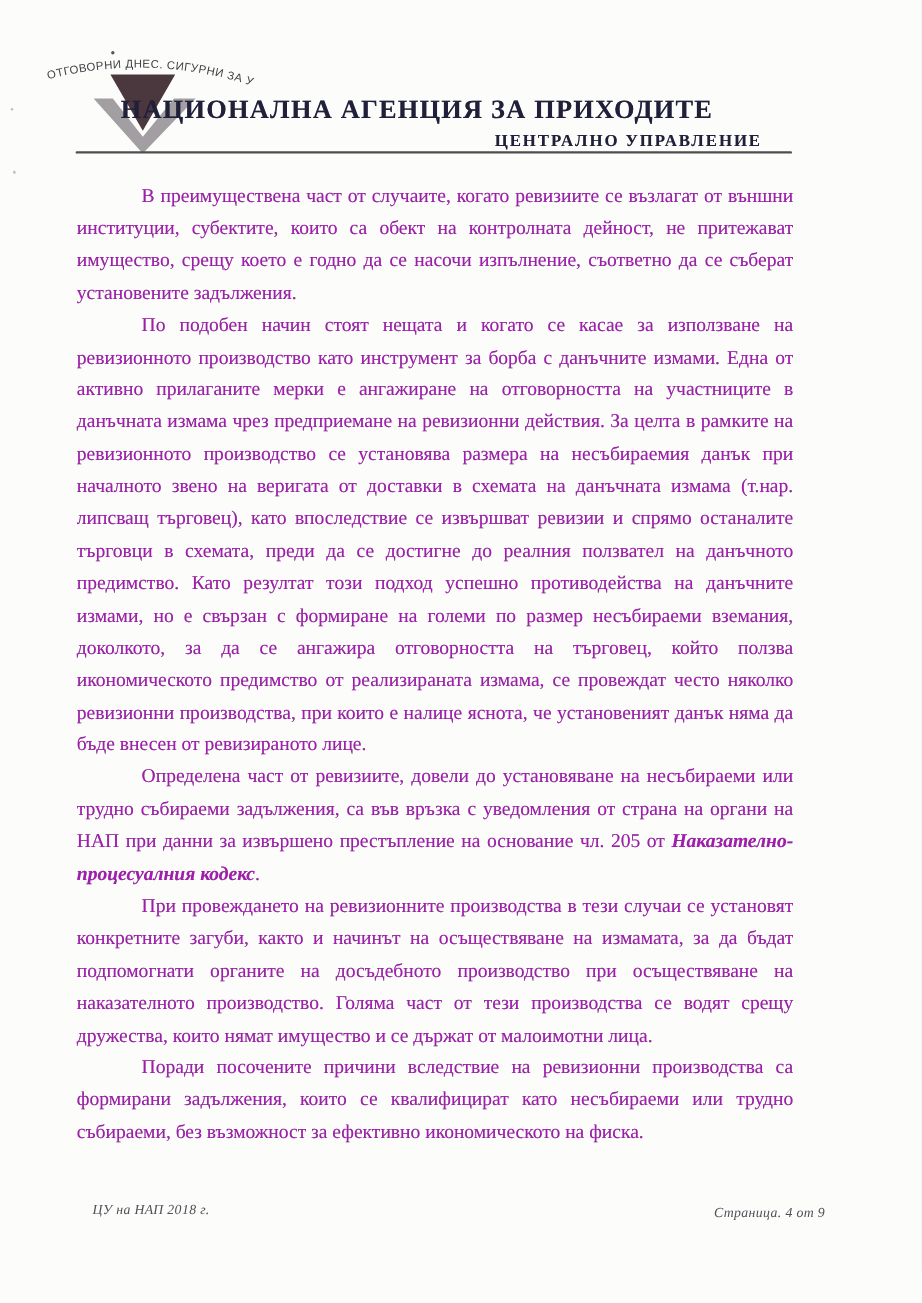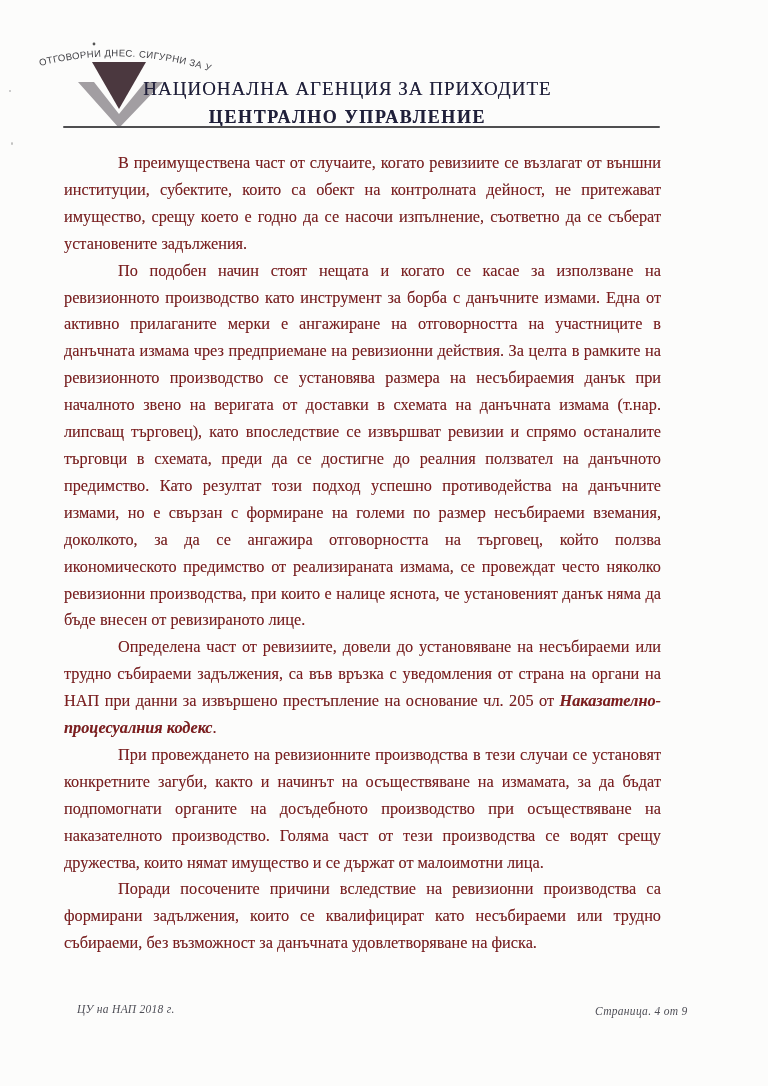--- a/index.html
+++ b/index.html
@@ -31,45 +31,46 @@
     width: 92px; height: 74px;
   }
   .title-block {
     position: absolute;
     left: 60px; top: 78px;
     width: 575px;
     text-align: center;
     color: #20203a;
   }
   .agency-name {
-    font-size: 19px;
-    font-weight: normal;
+    font-size: 22px;
+    font-weight: bold;
     letter-spacing: 1px;
     text-shadow: 0 0 0.5px rgba(32,32,58,0.55);
   }
   .department-name {
     margin-top: 7px;
-    font-size: 18px;
+    font-size: 14px;
     font-weight: bold;
     letter-spacing: 1.6px;
     text-shadow: 0 0 0.5px rgba(32,32,58,0.5);
+    text-align: right;
   }
   .header-rule {
     position: absolute;
     left: 63px; top: 126px;
     width: 597px; height: 2px;
     background: #4e4e50;
     border-radius: 1px;
   }
   
   .doc-body {
     position: absolute;
     left: 64px; top: 150px;
     width: 597px;
-    color: #7f1d1d;
+    color: #a21caf;
     font-size: 16.3px;
     line-height: 26.9px;
     text-shadow: 0 0 0.4px rgba(60,60,69,0.45);
   }
   .doc-body p {
     text-align: justify;
     text-indent: 54px;
     margin: 0;
   }
   .emph {
@@ -121,21 +122,21 @@
     <div class="department-name">ЦЕНТРАЛНО УПРАВЛЕНИЕ</div>
   </div>
 
   <div class="header-rule"></div>
 
   <div class="doc-body">
     <p>В преимуществена част от случаите, когато ревизиите се възлагат от външни институции, субектите, които са обект на контролната дейност, не притежават имущество, срещу което е годно да се насочи изпълнение, съответно да се съберат установените задължения.</p>
     <p>По подобен начин стоят нещата и когато се касае за използване на ревизионното производство като инструмент за борба с данъчните измами. Една от активно прилаганите мерки е ангажиране на отговорността на участниците в данъчната измама чрез предприемане на ревизионни действия. За целта в рамките на ревизионното производство се установява размера на несъбираемия данък при началното звено на веригата от доставки в схемата на данъчната измама (т.нар. липсващ търговец), като впоследствие се извършват ревизии и спрямо останалите търговци в схемата, преди да се достигне до реалния ползвател на данъчното предимство. Като резултат този подход успешно противодейства на данъчните измами, но е свързан с формиране на големи по размер несъбираеми вземания, доколкото, за да се ангажира отговорността на търговец, който ползва икономическото предимство от реализираната измама, се провеждат често няколко ревизионни производства, при които е налице яснота, че установеният данък няма да бъде внесен от ревизираното лице.</p>
     <p><span>Определена част от ревизиите, довели до установяване на несъбираеми или трудно събираеми задължения, са във връзка с уведомления от страна на органи на НАП при данни за извършено престъпление на основание чл. 205 от </span><span class="emph">Наказателно-процесуалния кодекс</span><span>.</span></p>
     <p>При провеждането на ревизионните производства в тези случаи се установят конкретните загуби, както и начинът на осъществяване на измамата, за да бъдат подпомогнати органите на досъдебното производство при осъществяване на наказателното производство. Голяма част от тези производства се водят срещу дружества, които нямат имущество и се държат от малоимотни лица.</p>
-    <p>Поради посочените причини вследствие на ревизионни производства са формирани задължения, които се квалифицират като несъбираеми или трудно събираеми, без възможност за данъчната удовлетворяване на фиска.</p>
+    <p>Поради посочените причини вследствие на ревизионни производства са формирани задължения, които се квалифицират като несъбираеми или трудно събираеми, без възможност за ефективно икономическото на фиска.</p>
   </div>
 
   <div class="footer-left">ЦУ на НАП  2018 г.</div>
   <div class="footer-right">Страница. 4 от 9</div>
 
   <div class="speck s1"></div>
   <div class="speck s2"></div>
 
 </div>
 

